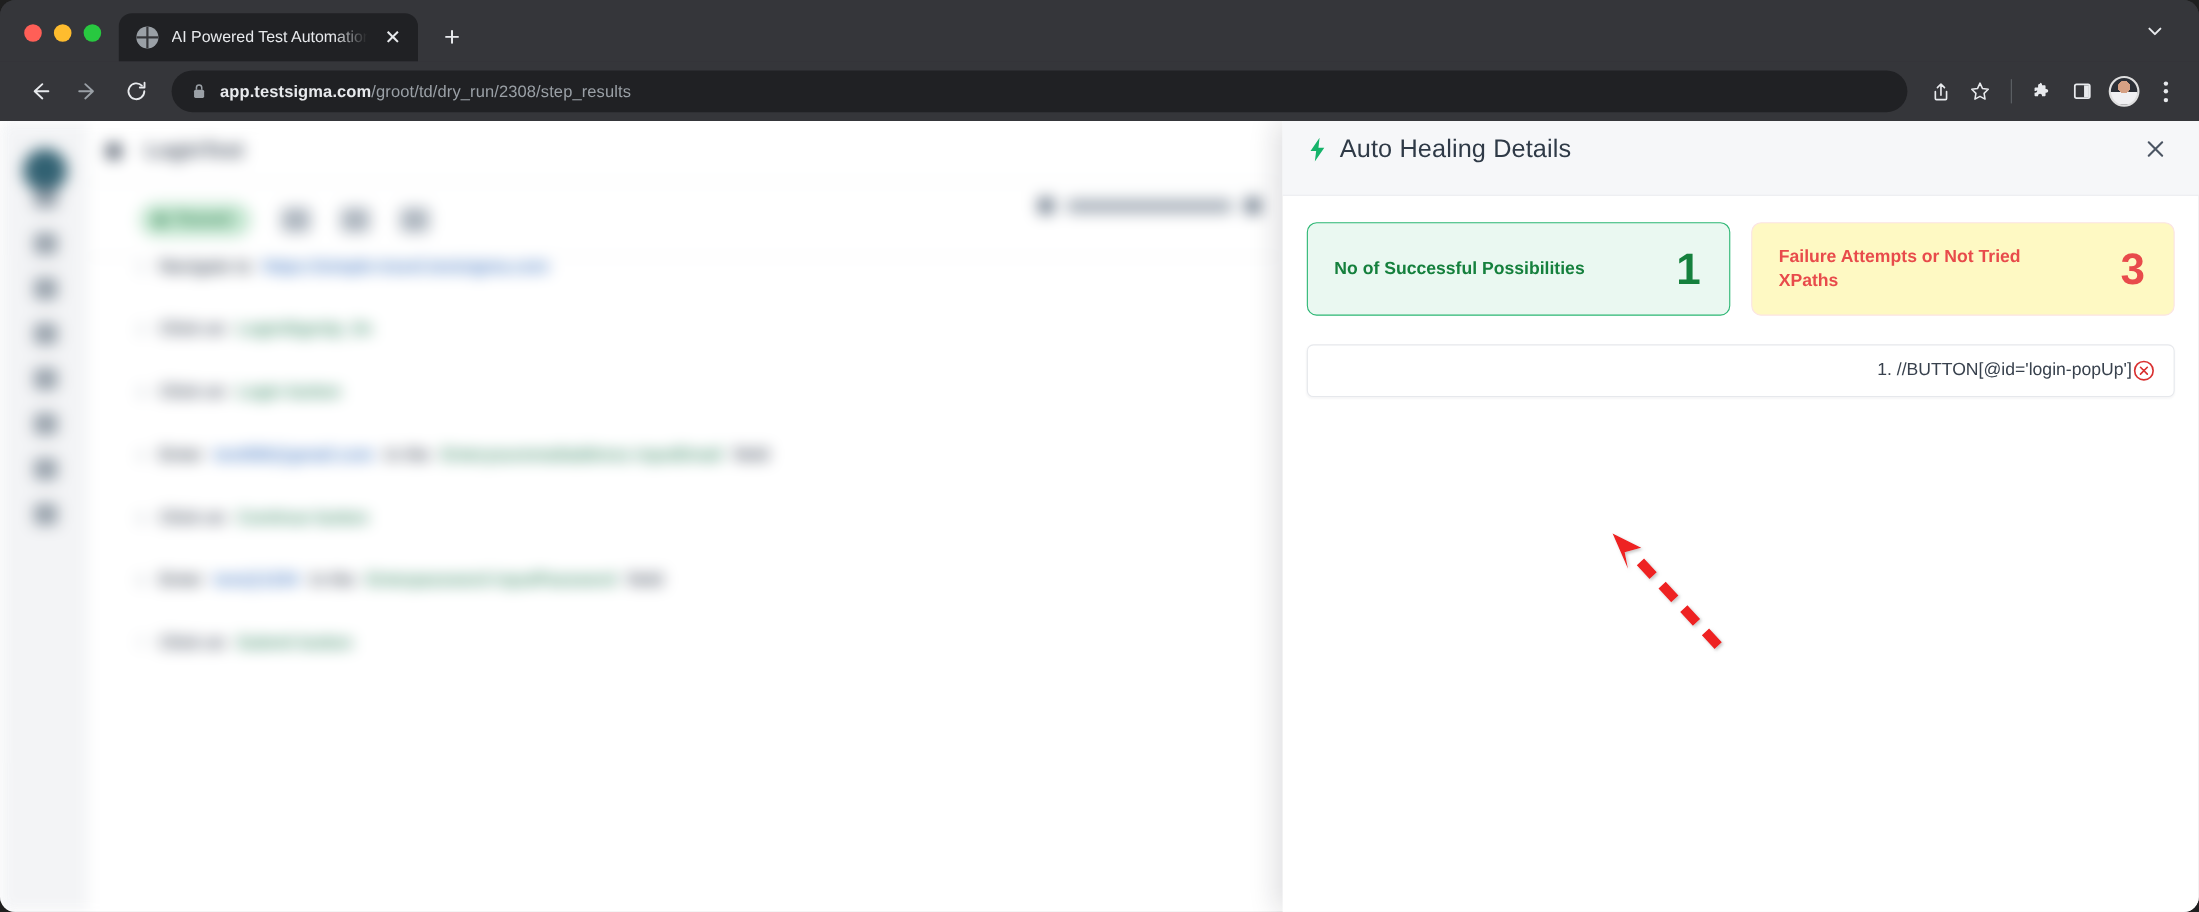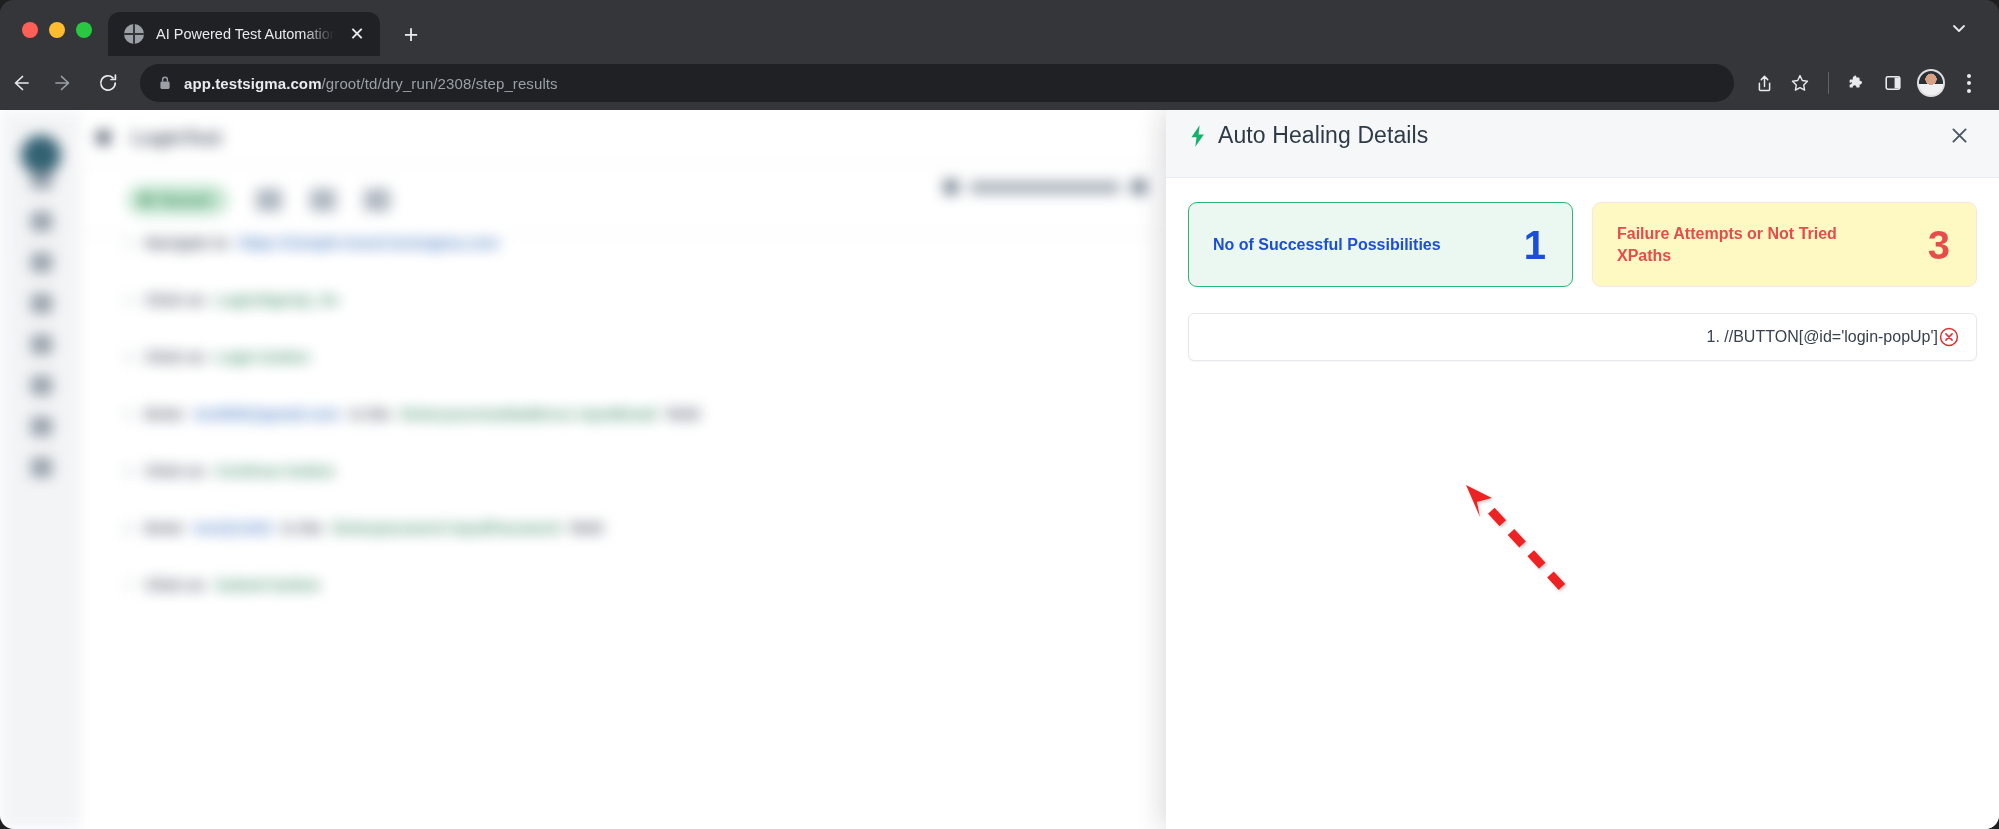--- a/index.html
+++ b/index.html
@@ -73,21 +73,21 @@
   #tabstrip-chevron {
     width: 36px; height: 36px; margin: 0 22px 10px 0;
     display: flex; align-items: center; justify-content: center;
   }
 
   
   #toolbar {
     position: absolute; top: 56px; left: 0; right: 0; height: 54px;
     background: #35363a;
     display: flex; align-items: center; gap: 4px;
-    padding: 0 14px 0 0;
+    padding: 0 14px 0 16px;
   }
   .nav-btn {
     width: 40px; height: 40px; flex: none;
     display: flex; align-items: center; justify-content: center;
     color: #e8eaed; border-radius: 50%;
   }
   #omnibox {
     flex: 1; height: 38px; margin: 0 10px 0 8px;
     background: #202124; border-radius: 19px;
     display: flex; align-items: center; gap: 12px;
@@ -225,21 +225,21 @@
   .summary-card {
     flex: 1; height: 85px; border-radius: 9px;
     display: flex; align-items: center; justify-content: space-between;
     padding: 0 26px 0 24px;
   }
   .summary-label { font-size: 16px; font-weight: 700; line-height: 1.35; max-width: 250px; }
   .summary-value { font-size: 40px; font-weight: 700; line-height: 1; }
   #card-success {
     background: #eaf8f1; border: 1.6px solid #2bb673;
   }
-  #card-success .summary-label, #card-success .summary-value { color: #1d4ed8; }
+  #card-success .summary-label, #card-success .summary-value { color: #15803d; }
   #card-failure {
     background: #fef9c3; border: 1.6px solid #fbe3e4;
   }
   #card-failure .summary-label, #card-failure .summary-value { color: #e84b4b; }
 
   #xpath-list { margin-top: 26px; text-align: right; }
   .xpath-row {
     height: 48px; background: #ffffff;
     border: 1px solid #e6e8ec; border-radius: 6px;
     display: flex; align-items: center;

